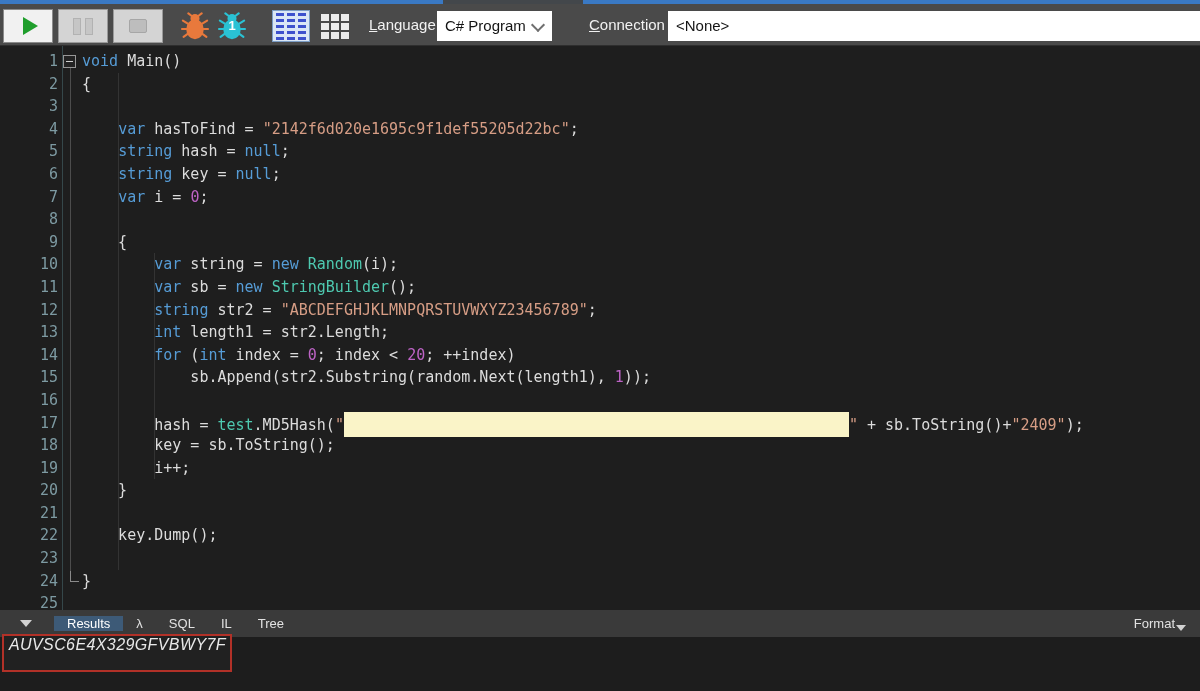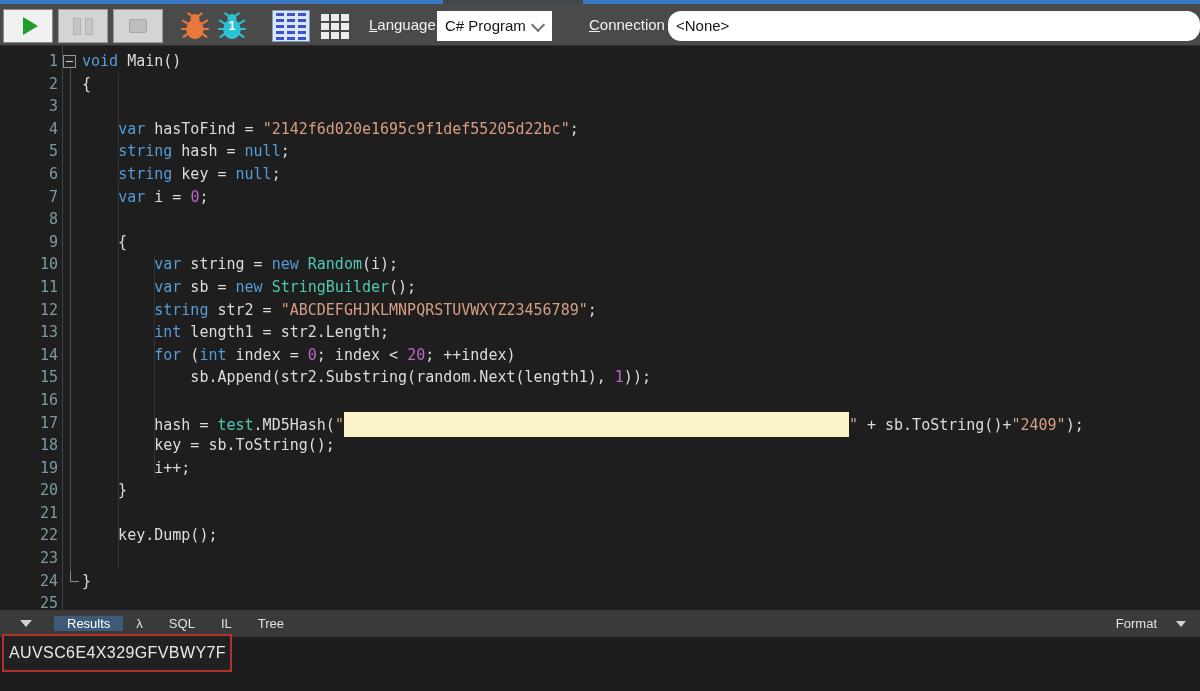--- a/index.html
+++ b/index.html
@@ -37,21 +37,21 @@
   .sq-grid i{background:#ececec;display:block;}
 
   .tb-label{position:absolute;top:0;height:32px;line-height:42px;color:#f2f2f2;font-size:15px;}
   .lbl-language{left:369px;}
   .lbl-connection{left:589px;}
   .tb-field{position:absolute;top:7px;height:30px;background:#fff;box-sizing:border-box;
             font-size:15px;color:#141414;line-height:30px;padding-left:8px;}
   .dd-language{left:437px;width:115px;cursor:pointer;}
   .chev{position:absolute;right:9px;top:9px;width:8px;height:8px;border-left:2px solid #6f6f6f;
         border-bottom:2px solid #6f6f6f;transform:rotate(-45deg);}
-  .fld-connection{left:668px;width:532px;border-radius:13px;}
+  .fld-connection{left:668px;width:532px;}
 
   
   .editor{position:absolute;top:46px;left:0;width:1200px;height:564px;background:#1e1e1e;
           overflow:hidden;font-family:"DejaVu Sans Mono", monospace;font-size:15px;color:#dcdcdc;}
   .gutter-sep{position:absolute;left:62px;top:0;bottom:0;width:1px;background:#35474a;}
   .guide{position:absolute;width:1px;background:#333333;}
   .fold-line{position:absolute;left:70px;top:21px;height:508px;width:1px;background:#4c4c4c;}
   .lines{position:absolute;top:4px;left:0;right:0;}
   .cline{position:relative;height:22.6px;line-height:22.6px;white-space:pre;}
   .ln{position:absolute;left:0;width:58px;text-align:right;color:#7d9aa2;}
@@ -68,28 +68,28 @@
             border-left:1px solid #8a8a8a;border-bottom:1px solid #8a8a8a;}
 
   
   .tabbar{position:absolute;top:610px;left:0;width:1200px;height:27px;background:#3a3a3a;
           display:flex;align-items:center;font-size:13px;color:#e2e2e2;}
   .collapse-tri{width:0;height:0;border-left:6px solid transparent;border-right:6px solid transparent;
                 border-top:7px solid #d2d2d2;margin-left:20px;cursor:pointer;}
   .tabs{display:flex;margin-left:22px;height:27px;align-items:center;}
   .tab{display:flex;align-items:center;padding:0 13px;cursor:pointer;}
   .tab.selected{background:#3d5a77;color:#ffffff;}
-  .format{margin-left:auto;margin-right:14px;display:flex;align-items:center;gap:19px;cursor:pointer;}
+  .format{margin-left:auto;margin-right:14px;display:flex;align-items:flex-end;gap:1px;cursor:pointer;}
   .fmt-tri{width:0;height:0;border-left:5px solid transparent;border-right:5px solid transparent;
            border-top:6px solid #d2d2d2;}
 
   
   .results{position:absolute;top:637px;left:0;width:1200px;height:54px;background:#1d1d1d;}
   .annot-box{position:absolute;left:2px;top:-3px;width:226px;height:34px;
-             border:2px solid #b23128;background:#212121;display:flex;align-items:center;}
+             border:2px solid #b23128;background:#212121;display:flex;font-style:italic;}
   .result-text{padding-left:5px;font-size:16px;letter-spacing:0.4px;color:#e9e9e9;}
 </style>
 </head>
 <body>
 
 <div class="topstrip">
   <div class="darkseg"></div>
 </div>
 
 <div class="toolbar">

